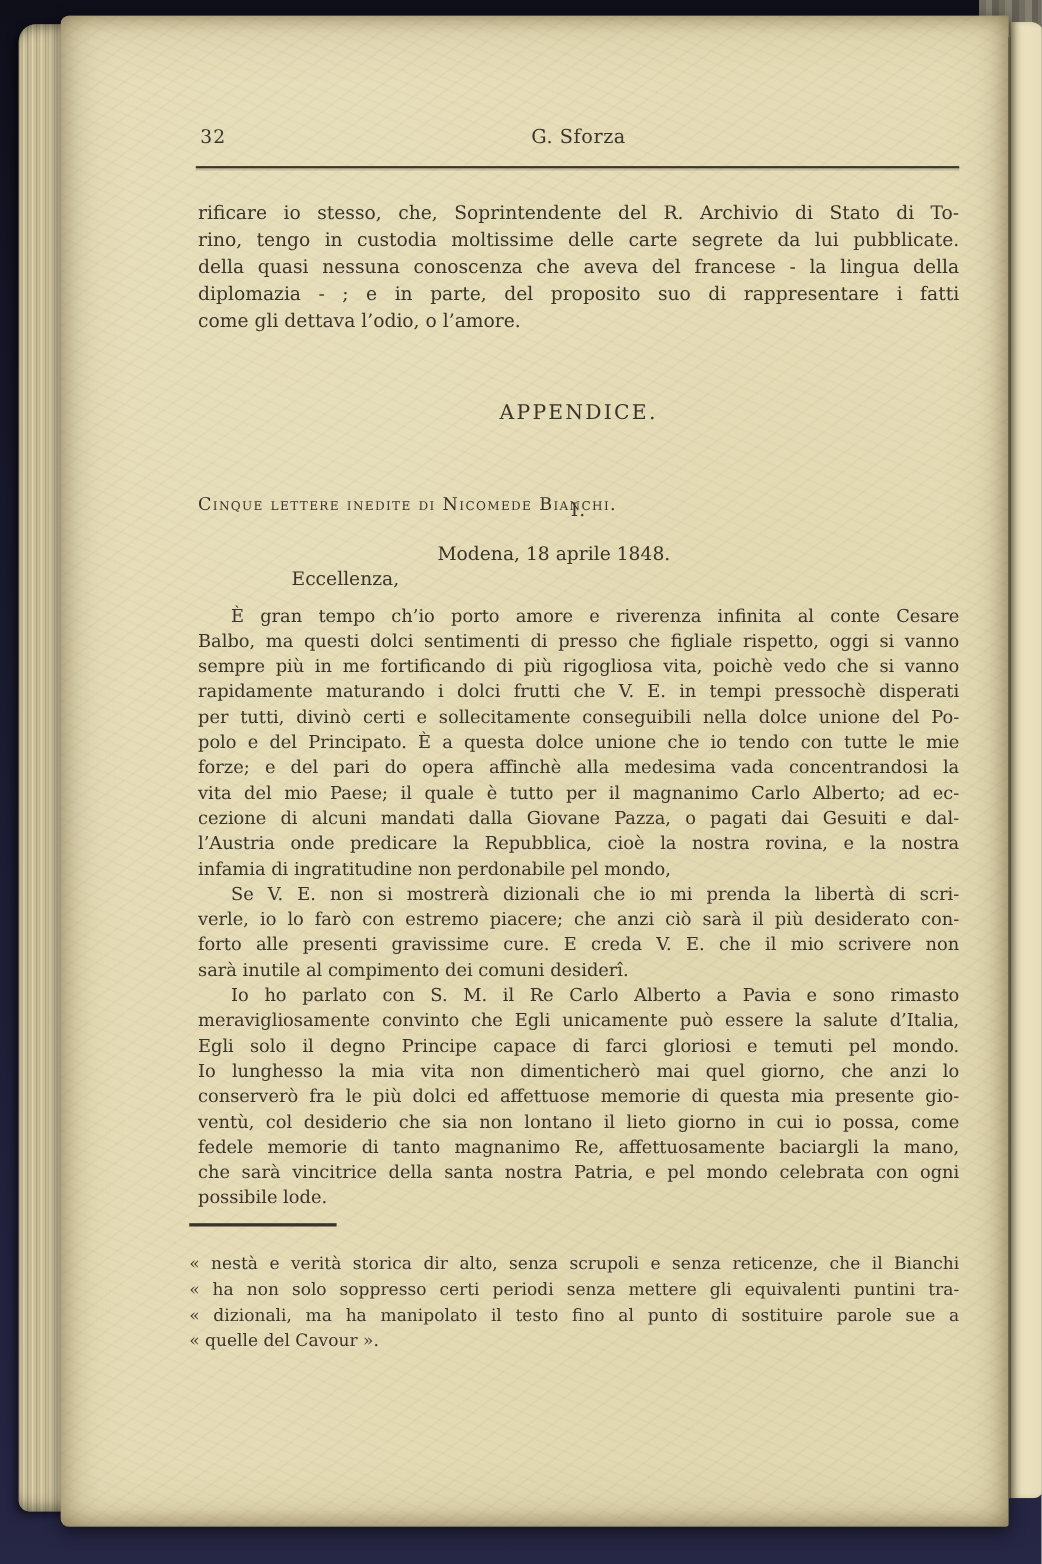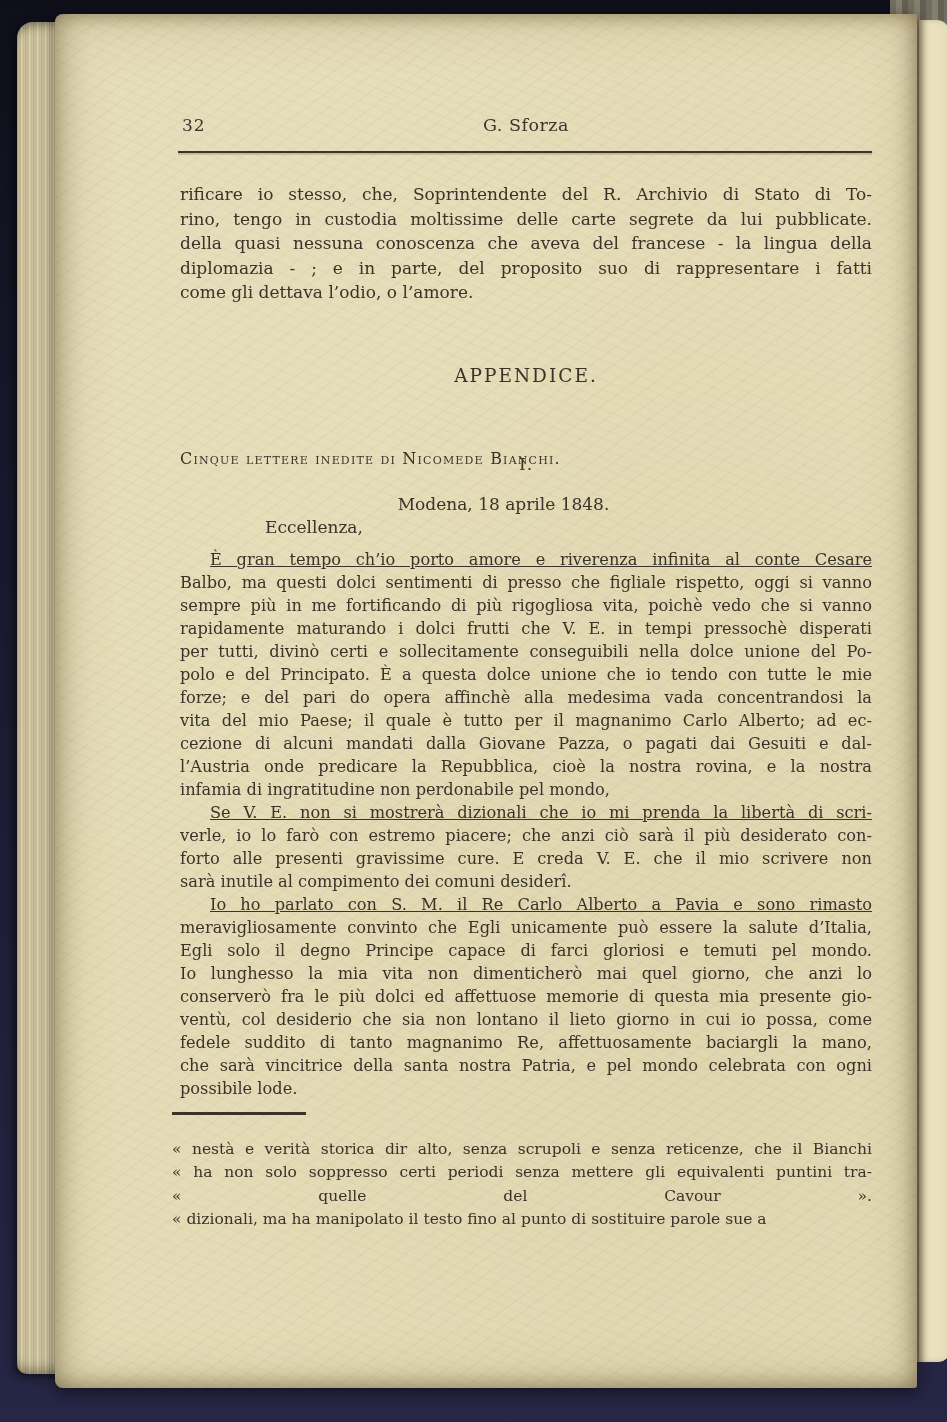--- a/index.html
+++ b/index.html
@@ -42,21 +42,21 @@
   .header{position:absolute;top:101px;left:0;width:100%;height:26px;}
   .pagenum{position:absolute;left:2px;top:0;font-size:17px;letter-spacing:1px;}
   .running{position:absolute;left:0;width:100%;text-align:center;top:0;
     font-size:17.5px;letter-spacing:.5px;}
   .rule{position:absolute;top:137px;left:-2px;width:calc(100% + 2px);height:2px;background:#3a342b;
     box-shadow:0 2px 0 rgba(58,52,43,.18);}
   
   .para{position:absolute;left:0;width:100%;}
   .line{text-align:justify;text-align-last:justify;white-space:nowrap;}
   .para .line:last-child{text-align-last:left;}
-  .para .line.first{text-indent:30px;text-decoration:underline;}
+  .para .line.first{text-indent:30px;}
   .intro{top:168px;font-size:17px;line-height:24.5px;}
   .appendice{position:absolute;top:351px;left:0;width:100%;margin:0;text-align:center;
     font-size:18.5px;font-weight:normal;letter-spacing:2px;}
   .subtitle{position:absolute;top:392px;left:0;width:100%;text-align:left;
     font-variant:small-caps;font-size:16px;letter-spacing:1.2px;margin-top:43px;}
   .numeral{position:absolute;top:440px;left:0;width:100%;text-align:center;
     font-size:17px;letter-spacing:1px;}
   .dateline{position:absolute;top:480px;left:0;width:100%;text-align:center;
     padding-right:45px;box-sizing:border-box;font-size:17px;}
   .salutation{position:absolute;top:503px;left:0;width:100%;
@@ -119,28 +119,28 @@
           <div class="line">forto alle presenti gravissime cure. E creda V. E. che il mio scrivere non</div>
           <div class="line">sarà inutile al compimento dei comuni desiderî.</div>
         </div>
       <div class="para bodypara p3">
           <div class="line first">Io ho parlato con S. M. il Re Carlo Alberto a Pavia e sono rimasto</div>
           <div class="line">meravigliosamente convinto che Egli unicamente può essere la salute d’Italia,</div>
           <div class="line">Egli solo il degno Principe capace di farci gloriosi e temuti pel mondo.</div>
           <div class="line">Io lunghesso la mia vita non dimenticherò mai quel giorno, che anzi lo</div>
           <div class="line">conserverò fra le più dolci ed affettuose memorie di questa mia presente gio-</div>
           <div class="line">ventù, col desiderio che sia non lontano il lieto giorno in cui io possa, come</div>
-          <div class="line">fedele suddito di tanto magnanimo Re, affettuosamente baciargli la mano,</div>
+          <div class="line">fedele memorie di tanto magnanimo Re, affettuosamente baciargli la mano,</div>
           <div class="line">che sarà vincitrice della santa nostra Patria, e pel mondo celebrata con ogni</div>
           <div class="line">possibile lode.</div>
         </div>
 
       <div class="footrule"></div>
       <div class="para footnote">
           <div class="line">« nestà e verità storica dir alto, senza scrupoli e senza reticenze, che il Bianchi</div>
           <div class="line">« ha non solo soppresso certi periodi senza mettere gli equivalenti puntini tra-</div>
+          <div class="line">« dizionali, ma ha manipolato il testo fino al punto di sostituire parole sue a</div>
           <div class="line">« quelle del Cavour ».</div>
-          <div class="line">« dizionali, ma ha manipolato il testo fino al punto di sostituire parole sue a</div>
         </div>
 
     </div>
   </div>
 </div>
 
 </body></html>

